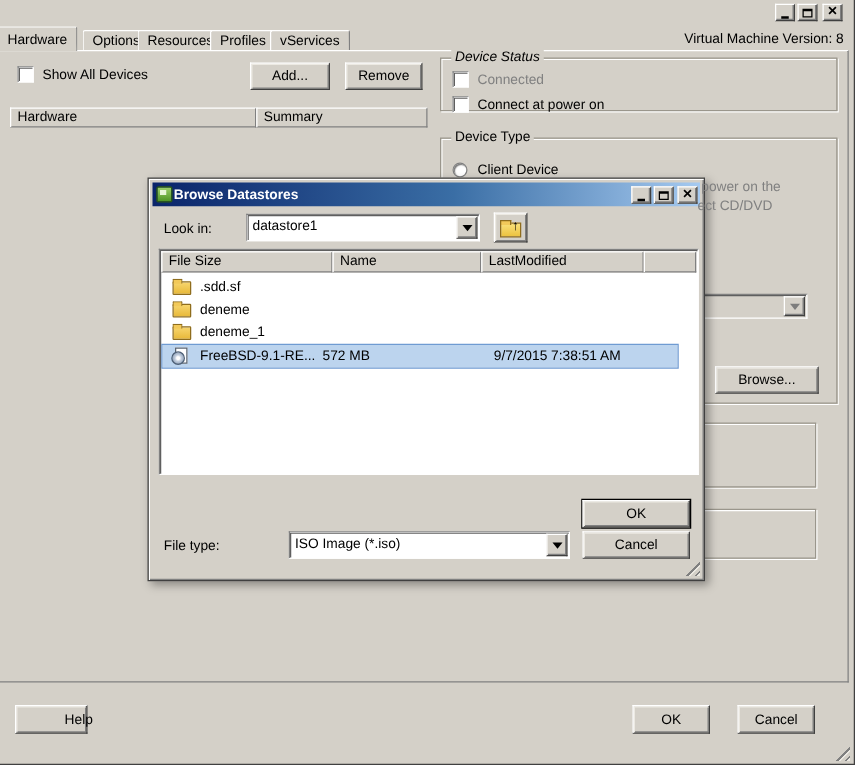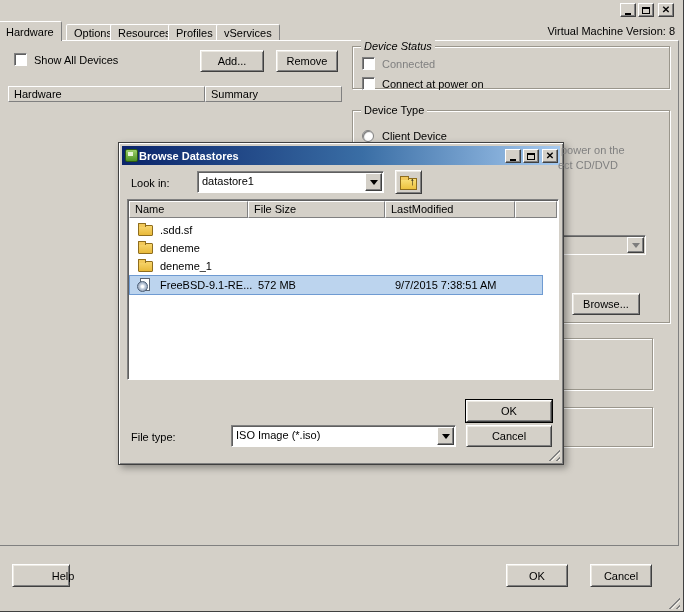--- a/index.html
+++ b/index.html
@@ -207,21 +207,21 @@
   <div class="radio" style="left:362px; top:130px; z-index:2;"></div>
   <div class="lbl" style="left:382px; top:130px; z-index:2;">Client Device</div>
 
   <div class="fraggray" style="left:561px; top:144px; z-index:11;">power on the</div>
   <div class="fraggray" style="left:558px; top:159px; z-index:11;">ect CD/DVD</div>
   <div class="combo disabled" style="left:480px; top:235px; width:166px; height:20px; z-index:2;">
     <span class="arrowbtn">
         <span class="arrowglyph gray"></span>
       </span>
   </div>
-  <div class="btn" style="left:572px; top:293px; width:68px; height:22px; z-index:2;">
+  <div class="btn" style="left:572px; top:293px; width:83px; height:22px; z-index:2;">
       <span>Browse...</span>
     </div>
   <div class="groupbox" style="left:480px; top:338px; width:173px; height:52px; z-index:2;"></div>
   <div class="groupbox" style="left:480px; top:407px; width:173px; height:40px; z-index:2;"></div>
 
   <div class="btn" style="left:12px; top:564px; width:58px; height:23px;padding-left:44px;">
       <span>Help</span>
     </div>
   <div class="btn" style="left:506px; top:564px; width:62px; height:23px;">
       <span>OK</span>
@@ -252,22 +252,22 @@
       <span class="arrowbtn">
           <span class="arrowglyph"></span>
         </span>
     </div>
     <div class="btn" style="left:276px; top:27px; width:27px; height:24px;">
       <span class="ic ic-upfolder" style="position:relative;"></span>
     </div>
 
     <div class="filelist">
       <div class="flheader">
+        <div class="hdrcell" style="width:137px;">File Size</div>
         <div class="hdrcell" style="width:119px;">Name</div>
-        <div class="hdrcell" style="width:137px;">File Size</div>
         <div class="hdrcell" style="width:130px;">LastModified</div>
         <div class="hdrcell" style="flex:1;"></div>
       </div>
       <div class="flrow" style="top:21px;">
         <span class="ic ic-folder" style="left:8px; top:2px;"></span>
         <span class="c-name">.sdd.sf</span>
       </div>
       <div class="flrow" style="top:39px;">
         <span class="ic ic-folder" style="left:8px; top:2px;"></span>
         <span class="c-name">deneme</span>

